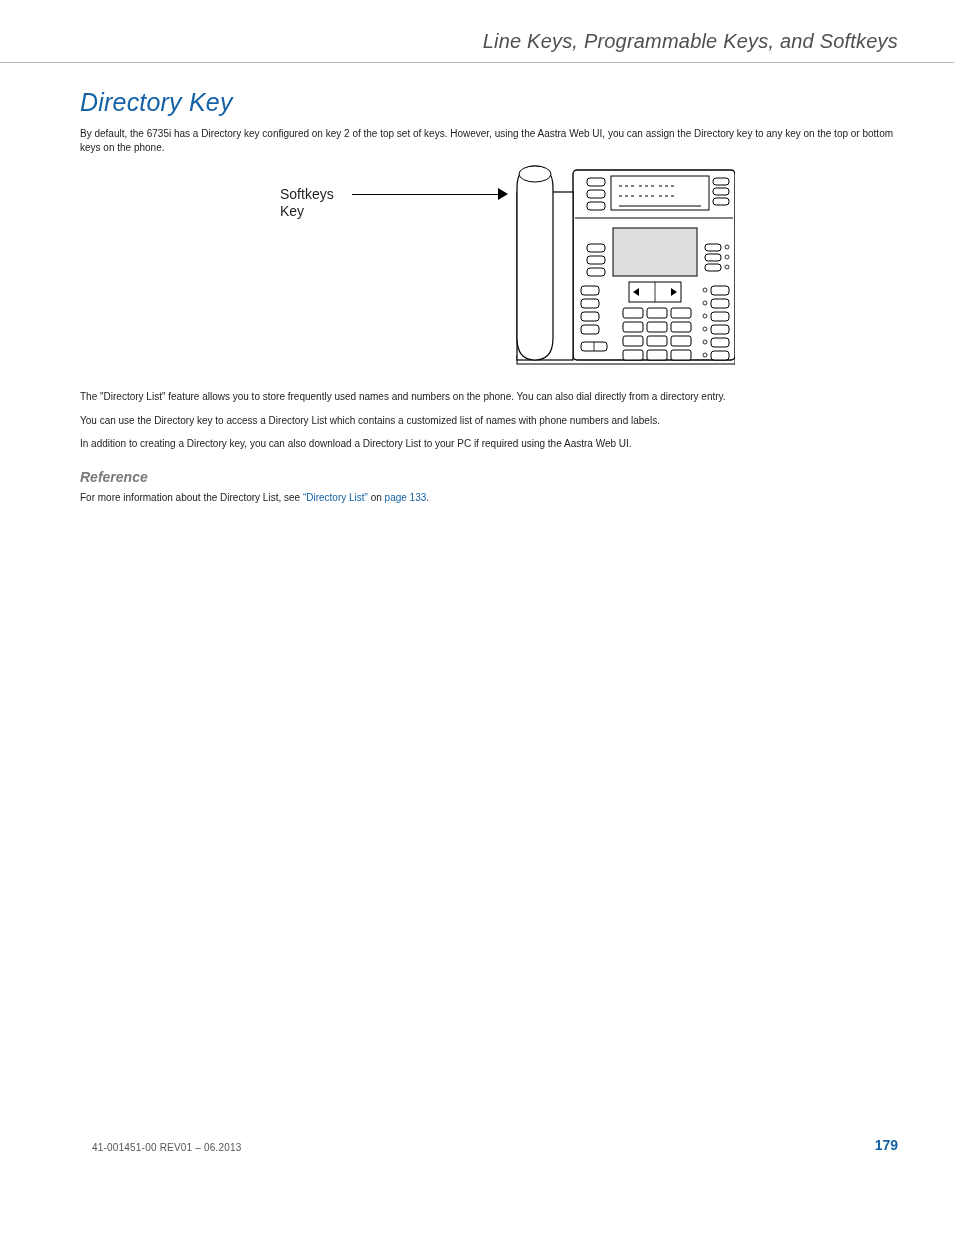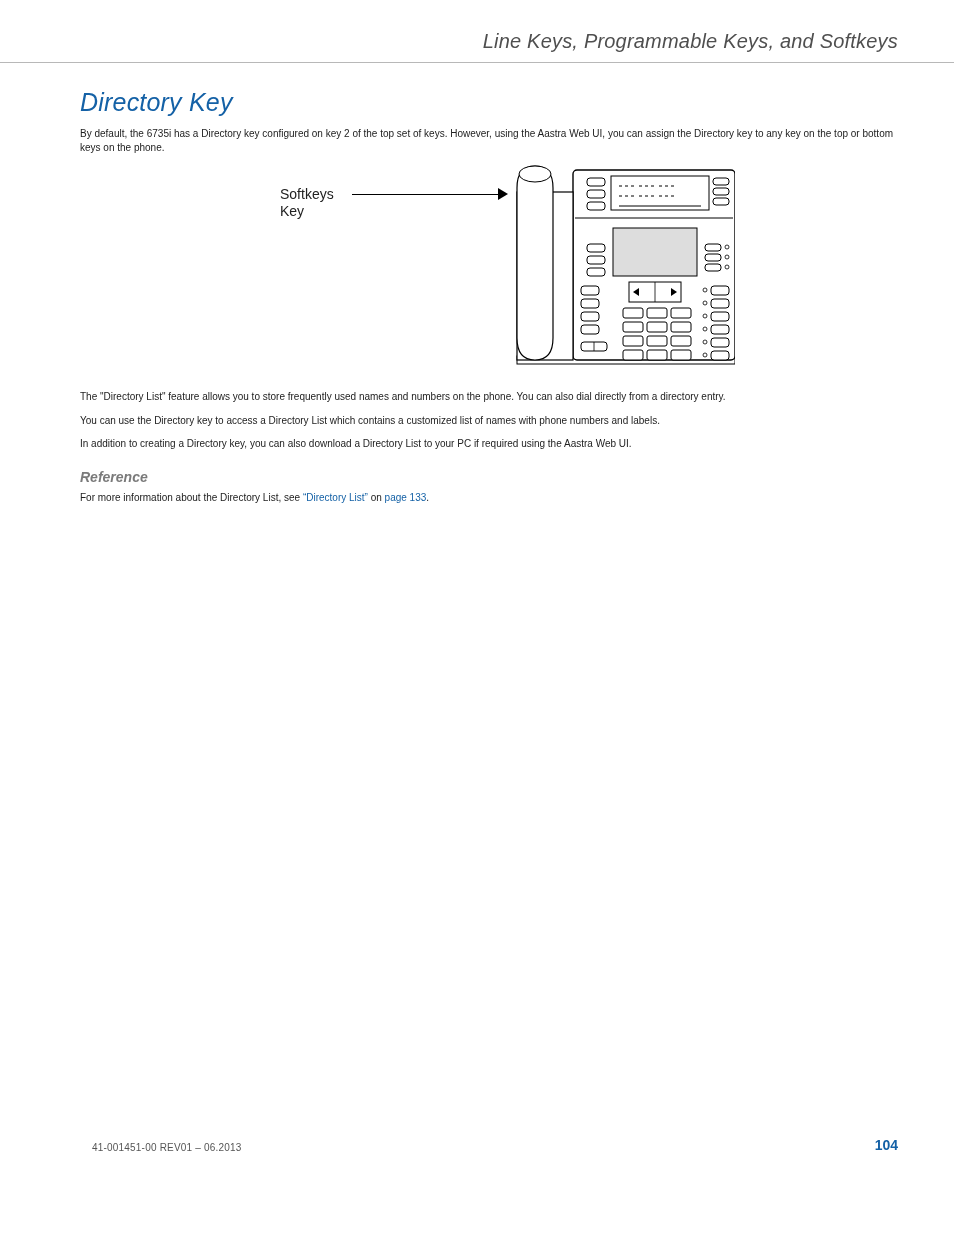--- a/index.html
+++ b/index.html
@@ -236,15 +236,15 @@
     <p class="body">In addition to creating a Directory key, you can also download a Directory List to your PC if required using the Aastra Web UI.</p>
 
     <div class="ref-heading">Reference</div>
     <p class="body">
       <span>For more information about the Directory List, see </span><span class="link-blue">“Directory List”</span><span> on </span><span class="link-blue">page 133</span><span>.</span>
     </p>
   </div>
 
   <div class="footer">
     <div class="footer-left">41-001451-00 REV01 – 06.2013</div>
-    <div class="footer-right">104</div>
+    <div class="footer-right">179</div>
   </div>
 </div>
 
 </body></html>

